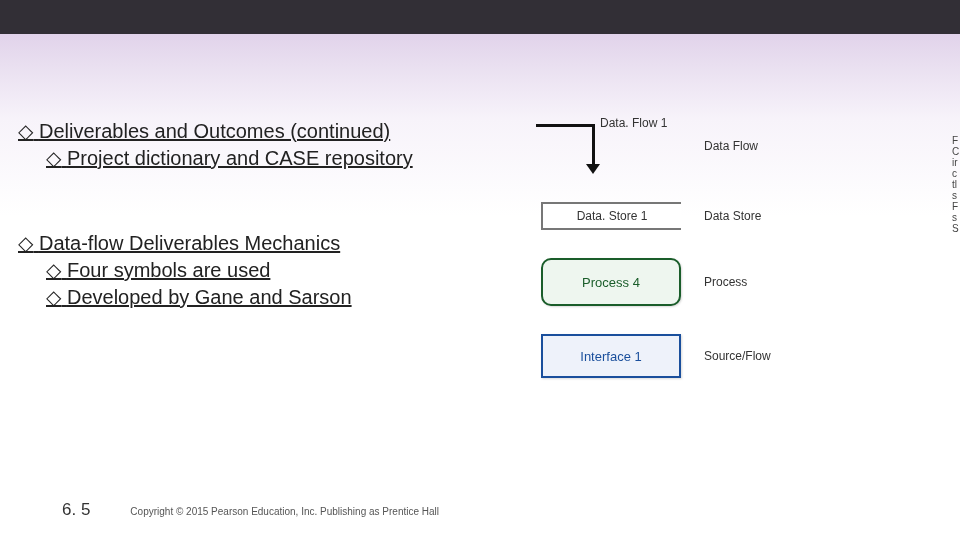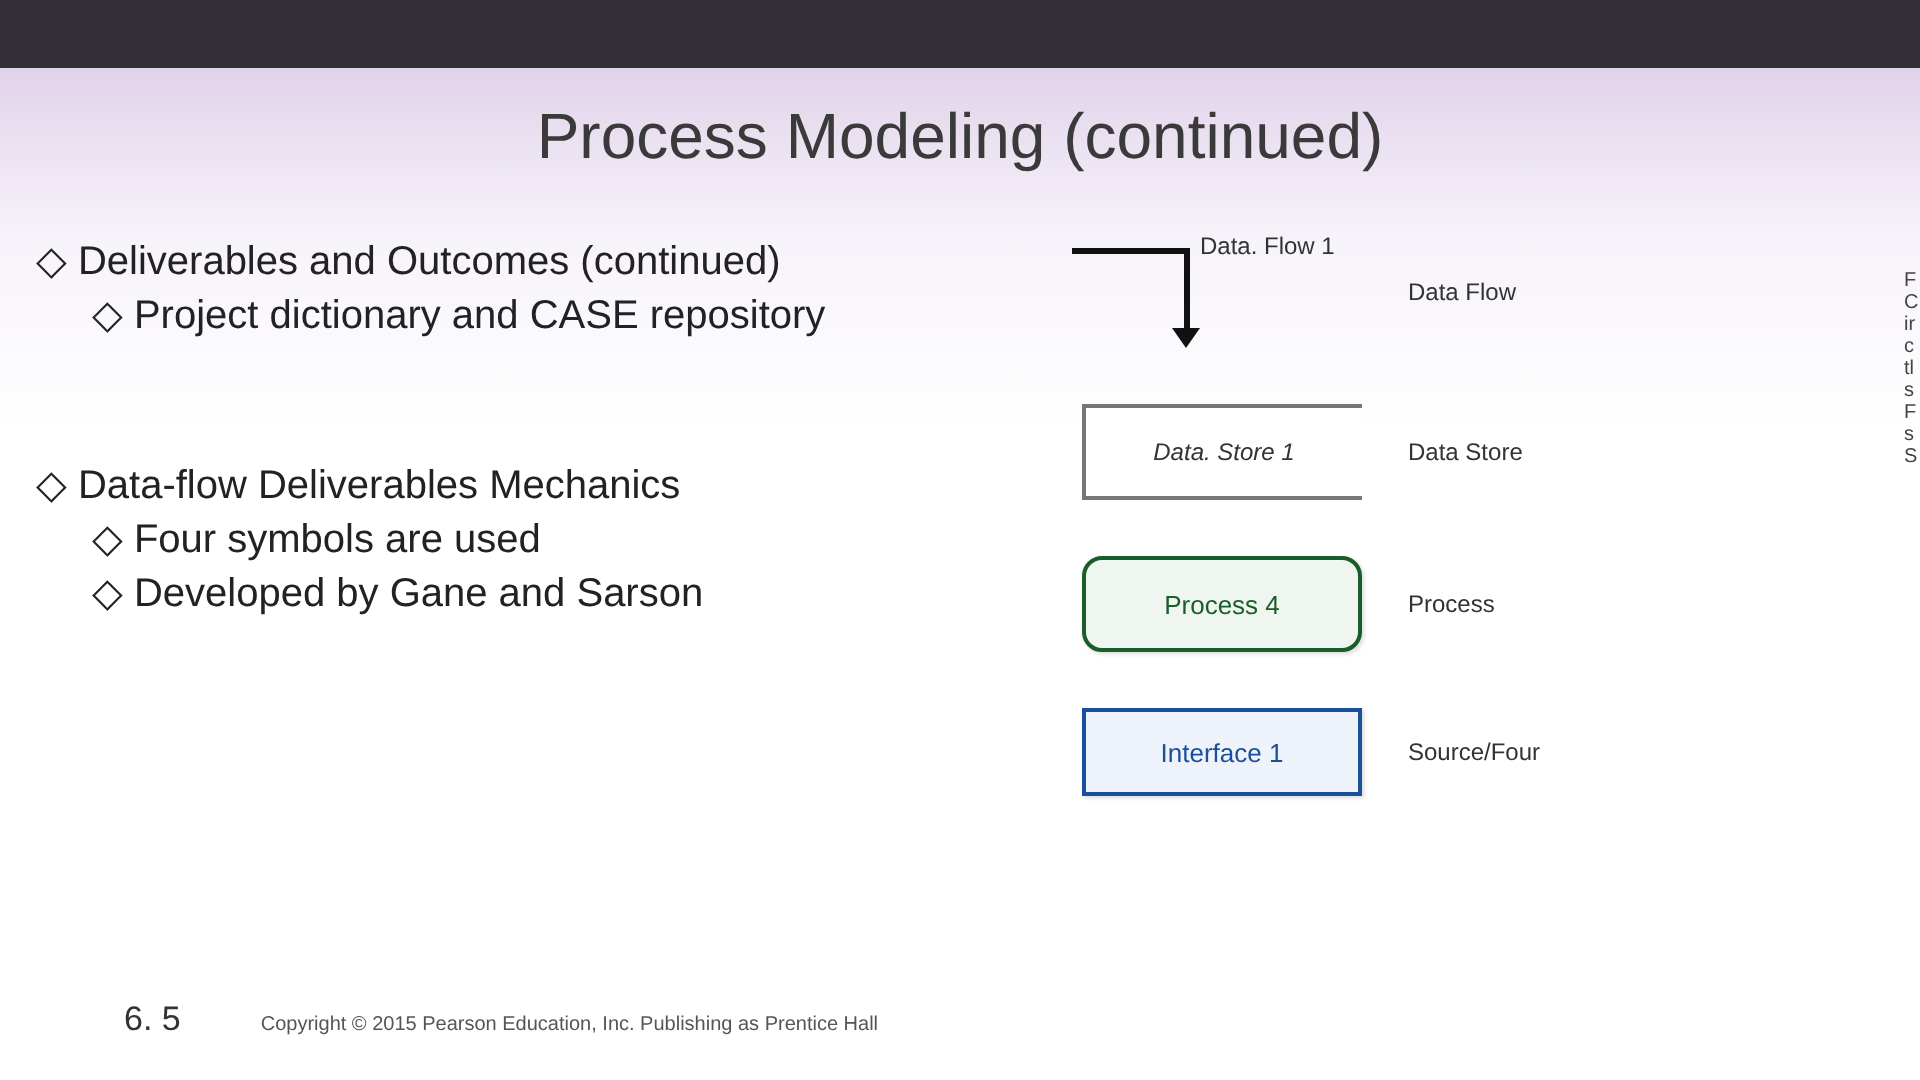--- a/index.html
+++ b/index.html
@@ -8,60 +8,59 @@
     width: 960px; height: 540px; position: relative;
     background: linear-gradient(180deg, #d8c5e4 0%, #e9dff0 12%, #f7f3fa 22%, #ffffff 40%, #ffffff 100%);
     overflow: hidden;
   }
   .topbar { position: absolute; left: 0; top: 0; width: 100%; height: 34px; background: #322f36; }
   .title {
     position: absolute; left: 0; top: 50px; width: 100%; text-align: center;
     font-size: 32px; color: #3a3a3a; font-weight: 400;
   }
   .body-text { position: absolute; left: 18px; top: 118px; width: 500px; color: #222; font-size: 20px; line-height: 1.35; }
-  .bullet { font-family: Arial, sans-serif; }
+  .bullet { font-family: Arial, sans-serif; text-decoration: underline; }
   .lvl0 { margin-left: 0; }
   .lvl1 { margin-left: 28px; }
   .lvl2 { margin-left: 56px; }
   .gap { height: 58px; }
 
   .figure-area { position: absolute; right: 14px; top: 118px; width: 420px; }
   .fig-row { display: flex; align-items: center; margin-bottom: 28px; }
   .fig-symbol { width: 170px; display: flex; align-items: center; justify-content: center; }
   .fig-label { font-size: 12px; color: #333; margin-left: 8px; }
 
   
   .df-wrap { position: relative; width: 150px; height: 56px; }
   .df-hline { position: absolute; left: 0; top: 6px; width: 56px; height: 3px; background: #111; }
   .df-vline { position: absolute; left: 56px; top: 6px; width: 3px; height: 44px; background: #111; }
   .df-arrow { position: absolute; left: 50px; top: 46px; width: 0; height: 0; border-left: 7px solid transparent; border-right: 7px solid transparent; border-top: 10px solid #111; }
   .df-text { position: absolute; left: 64px; top: -2px; font-size: 12px; color: #333; }
 
   
-  .ds-box { width: 140px; height: 48px; border-top: 2px solid #777; border-bottom: 2px solid #777; border-left: 2px solid #777; display: flex; align-items: center; justify-content: center; font-size: 12px; color: #333; background: #fff; font-style: italic; }
+  .ds-box { width: 140px; height: 28px; border-top: 2px solid #777; border-bottom: 2px solid #777; border-left: 2px solid #777; display: flex; align-items: center; justify-content: center; font-size: 12px; color: #333; background: #fff; }
 
   
   .pr-box { width: 140px; height: 48px; border: 2px solid #1a5d2a; border-radius: 10px; display: flex; align-items: center; justify-content: center; font-size: 13px; color: #1a5d2a; background: #eef6ef; box-shadow: 1px 1px 2px rgba(0,0,0,.15); }
 
   
   .if-box { width: 140px; height: 44px; border: 2px solid #1a4f9c; display: flex; align-items: center; justify-content: center; font-size: 13px; color: #1a4f9c; background: #eef2fa; box-shadow: 1px 1px 2px rgba(0,0,0,.15); }
 
   .side-cut { position: absolute; right: 0; top: 135px; width: 8px; height: 180px; color: #444; font-size: 10px; line-height: 1.1; overflow: hidden; }
 
   .footer { position: absolute; left: 0; bottom: 20px; width: 100%; display: flex; align-items: baseline; }
   .pagenum { margin-left: 62px; font-size: 17px; color: #333; }
   .copyright { margin-left: 40px; font-size: 10px; color: #555; }
 </style>
 </head>
 <body>
 
 <div class="slide">
   <div class="topbar"></div>
 
-  <div class="title">Process Modeling (continued)</div>
 
   <div class="body-text">
     <div class="bullet lvl0">
       <span>◇</span>
       <span>Deliverables and Outcomes (continued)</span>
     </div>
     <div class="bullet lvl1">
       <span>◇</span>
       <span>Project dictionary and CASE repository</span>
     </div>
@@ -105,21 +104,21 @@
       <div class="fig-symbol">
         <div class="pr-box">Process 4</div>
       </div>
       <div class="fig-label">Process</div>
     </div>
 
     <div class="fig-row">
       <div class="fig-symbol">
         <div class="if-box">Interface 1</div>
       </div>
-      <div class="fig-label">Source/Four</div>
+      <div class="fig-label">Source/Flow</div>
     </div>
 
   </div>
 
   <div class="side-cut">F C ir c tl s F s S</div>
 
   <div class="footer">
     <div class="pagenum">6. 5</div>
     <div class="copyright">Copyright © 2015 Pearson Education, Inc. Publishing as Prentice Hall</div>
   </div>

